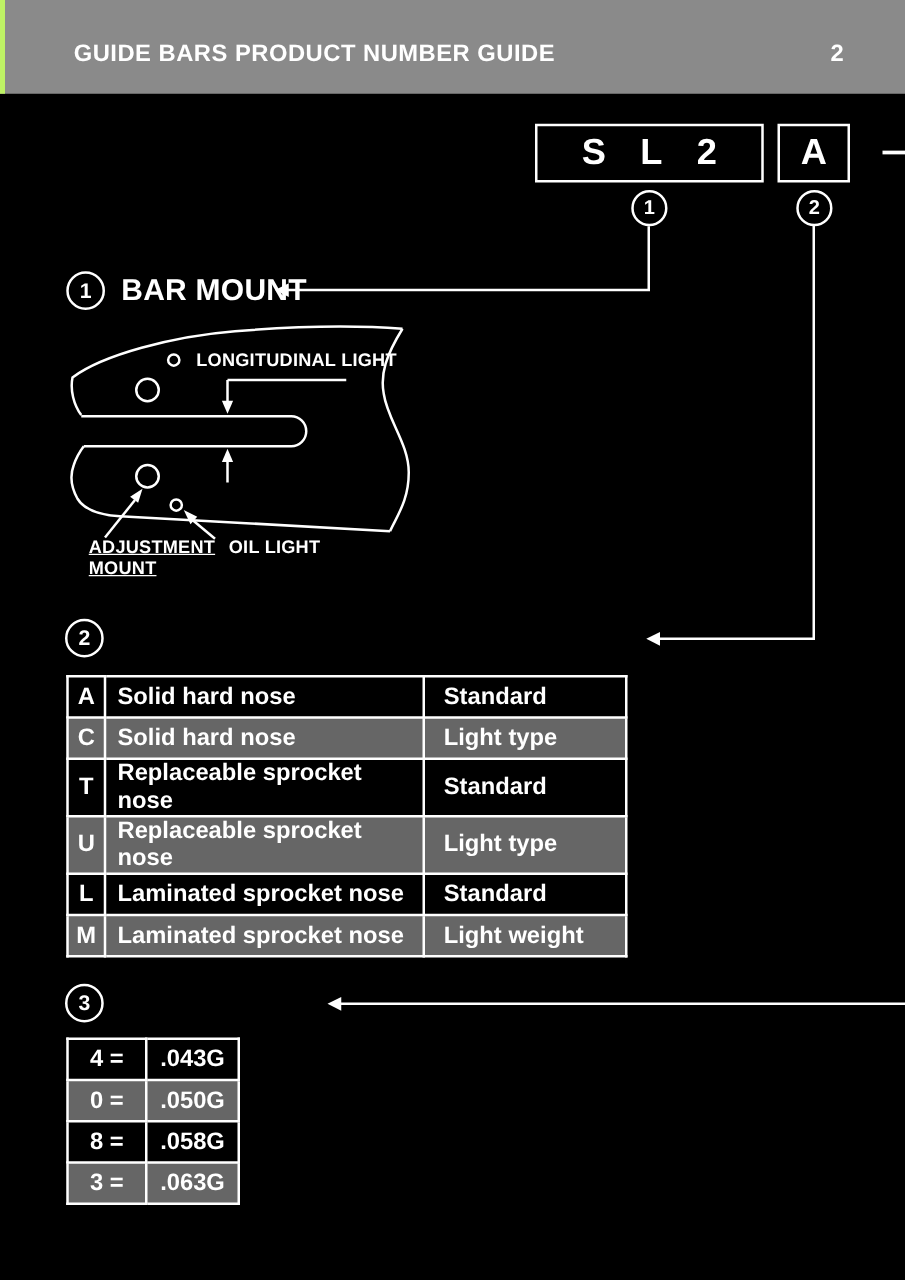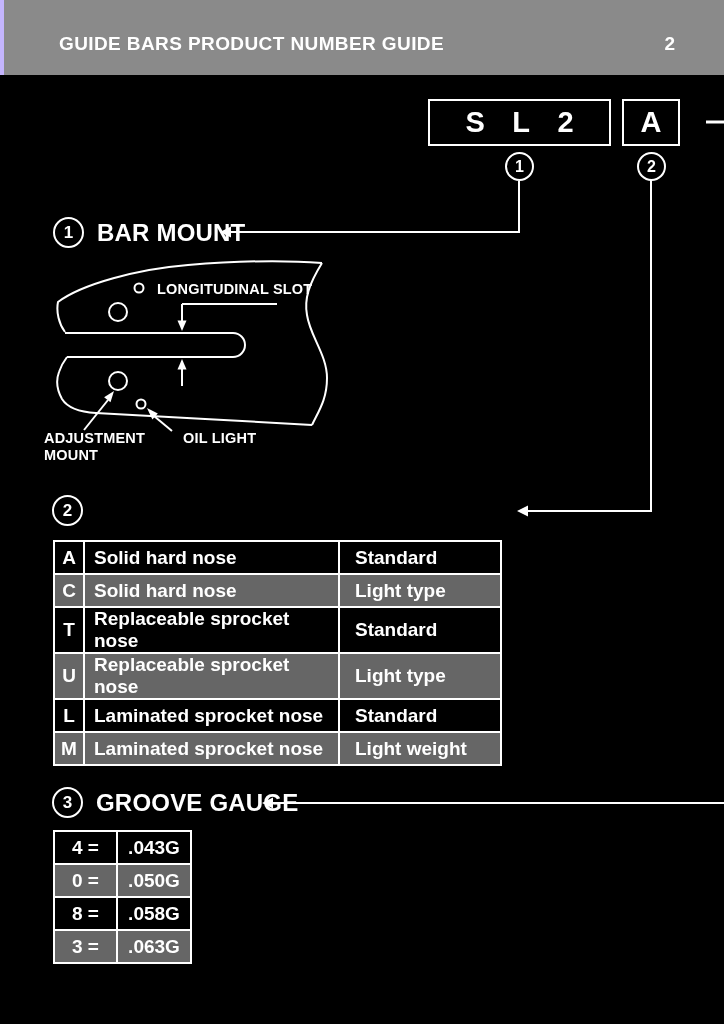--- a/index.html
+++ b/index.html
@@ -4,21 +4,21 @@
 <style>
   html,body{margin:0;padding:0;background:#1a1a1a;}
   .page{
     position:relative;width:724px;height:1024px;margin:0 auto;
     background:#000;color:#fff;overflow:hidden;
     font-family:"Liberation Sans", sans-serif;font-weight:bold;
   }
   
   .topbar{
     position:absolute;top:0;left:0;width:724px;height:75px;
-    background:#8a8a8a;box-sizing:border-box;border-left:4px solid #c4b5fd;
+    background:#8a8a8a;box-sizing:border-box;border-left:4px solid #bef264;
     display:flex;align-items:center;padding:12px 49px 0 55px;
   }
   .topbar .title{font-size:19px;letter-spacing:.4px;}
   .topbar .pagenum{margin-left:auto;font-size:19px;}
   
   .svg-layer{position:absolute;top:0;left:0;}
   
   .codebox{
     position:absolute;top:99px;height:47px;border:2.5px solid #fff;
     box-sizing:border-box;display:flex;align-items:center;background:#000;
@@ -41,21 +41,21 @@
     box-sizing:border-box;display:flex;align-items:center;justify-content:center;
     font-size:17px;background:#000;
   }
   .section .stitle{font-size:24px;letter-spacing:.2px;white-space:nowrap;}
   .section.s1{left:53px;top:217px;}
   .section.s2{left:52px;top:495px;}
   .section.s3{left:52px;top:787px;}
   
   .dlabel{position:absolute;font-size:14.5px;line-height:17px;letter-spacing:.2px;white-space:nowrap;}
   .dlabel.slot{left:157px;top:281px;}
-  .dlabel.adj{left:44px;top:430px;}
+  .dlabel.adj{left:71px;top:430px;text-decoration:underline;}
   .dlabel.oil{left:183px;top:430px;}
   
   table{border-collapse:collapse;position:absolute;}
   td{border:2px solid #fff;font-size:19px;color:#fff;}
   tr.dark{background:#000;}
   tr.gray{background:#666;}
   .ttable{left:53px;top:540px;}
   .ttable td{height:31px;padding:0 0 0 9px;}
   .ttable td.code{width:28px;text-align:center;padding:0;}
   .ttable td.nose{width:244px;}
@@ -133,24 +133,23 @@
 
   <div class="section s1">
     <div class="numcircle">1</div>
     <div class="stitle">BAR MOUNT</div>
   </div>
   <div class="section s2">
     <div class="numcircle">2</div>
   </div>
   <div class="section s3">
     <div class="numcircle">3</div>
-    <div class="stitle">GROOVE GAUGE</div>
-  </div>
-
-  <div class="dlabel slot">LONGITUDINAL SLOT</div>
+  </div>
+
+  <div class="dlabel slot">LONGITUDINAL LIGHT</div>
   <div class="dlabel adj">
     <div>ADJUSTMENT</div>
     <div>MOUNT</div>
   </div>
   <div class="dlabel oil">OIL LIGHT</div>
 
   <table class="ttable">
     <tbody>
       <tr class="dark">
         <td class="code">A</td>

